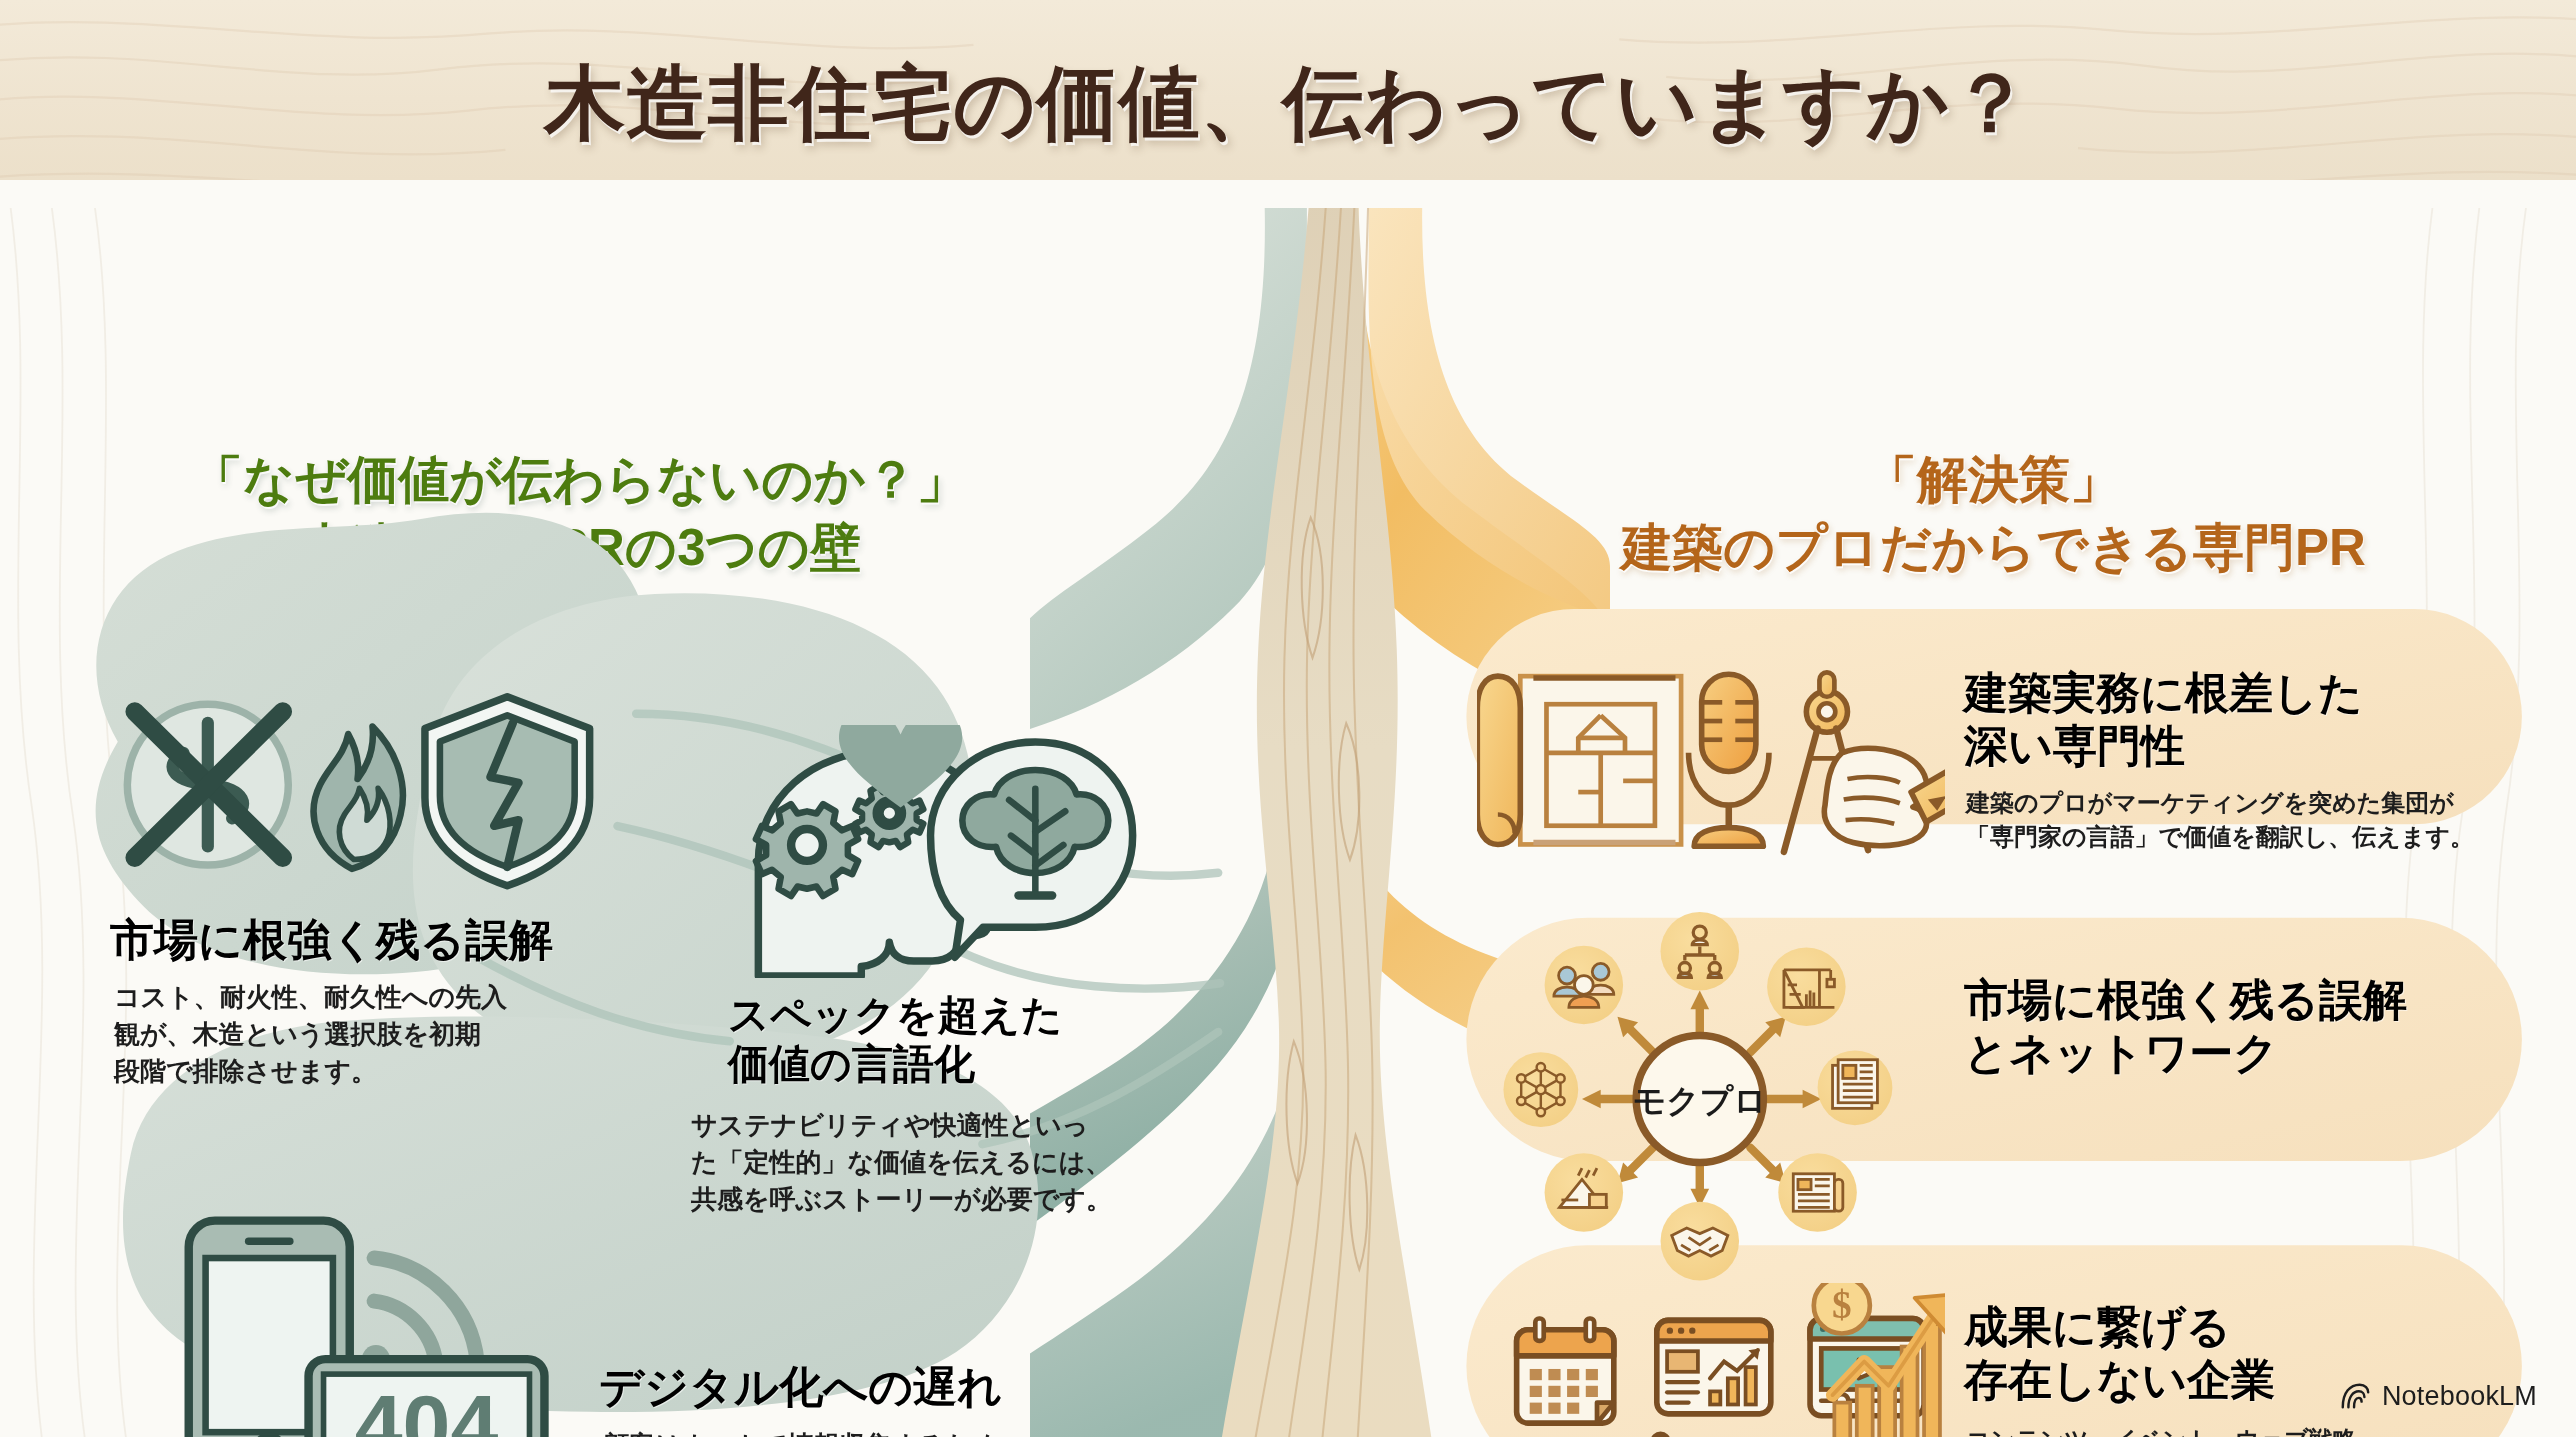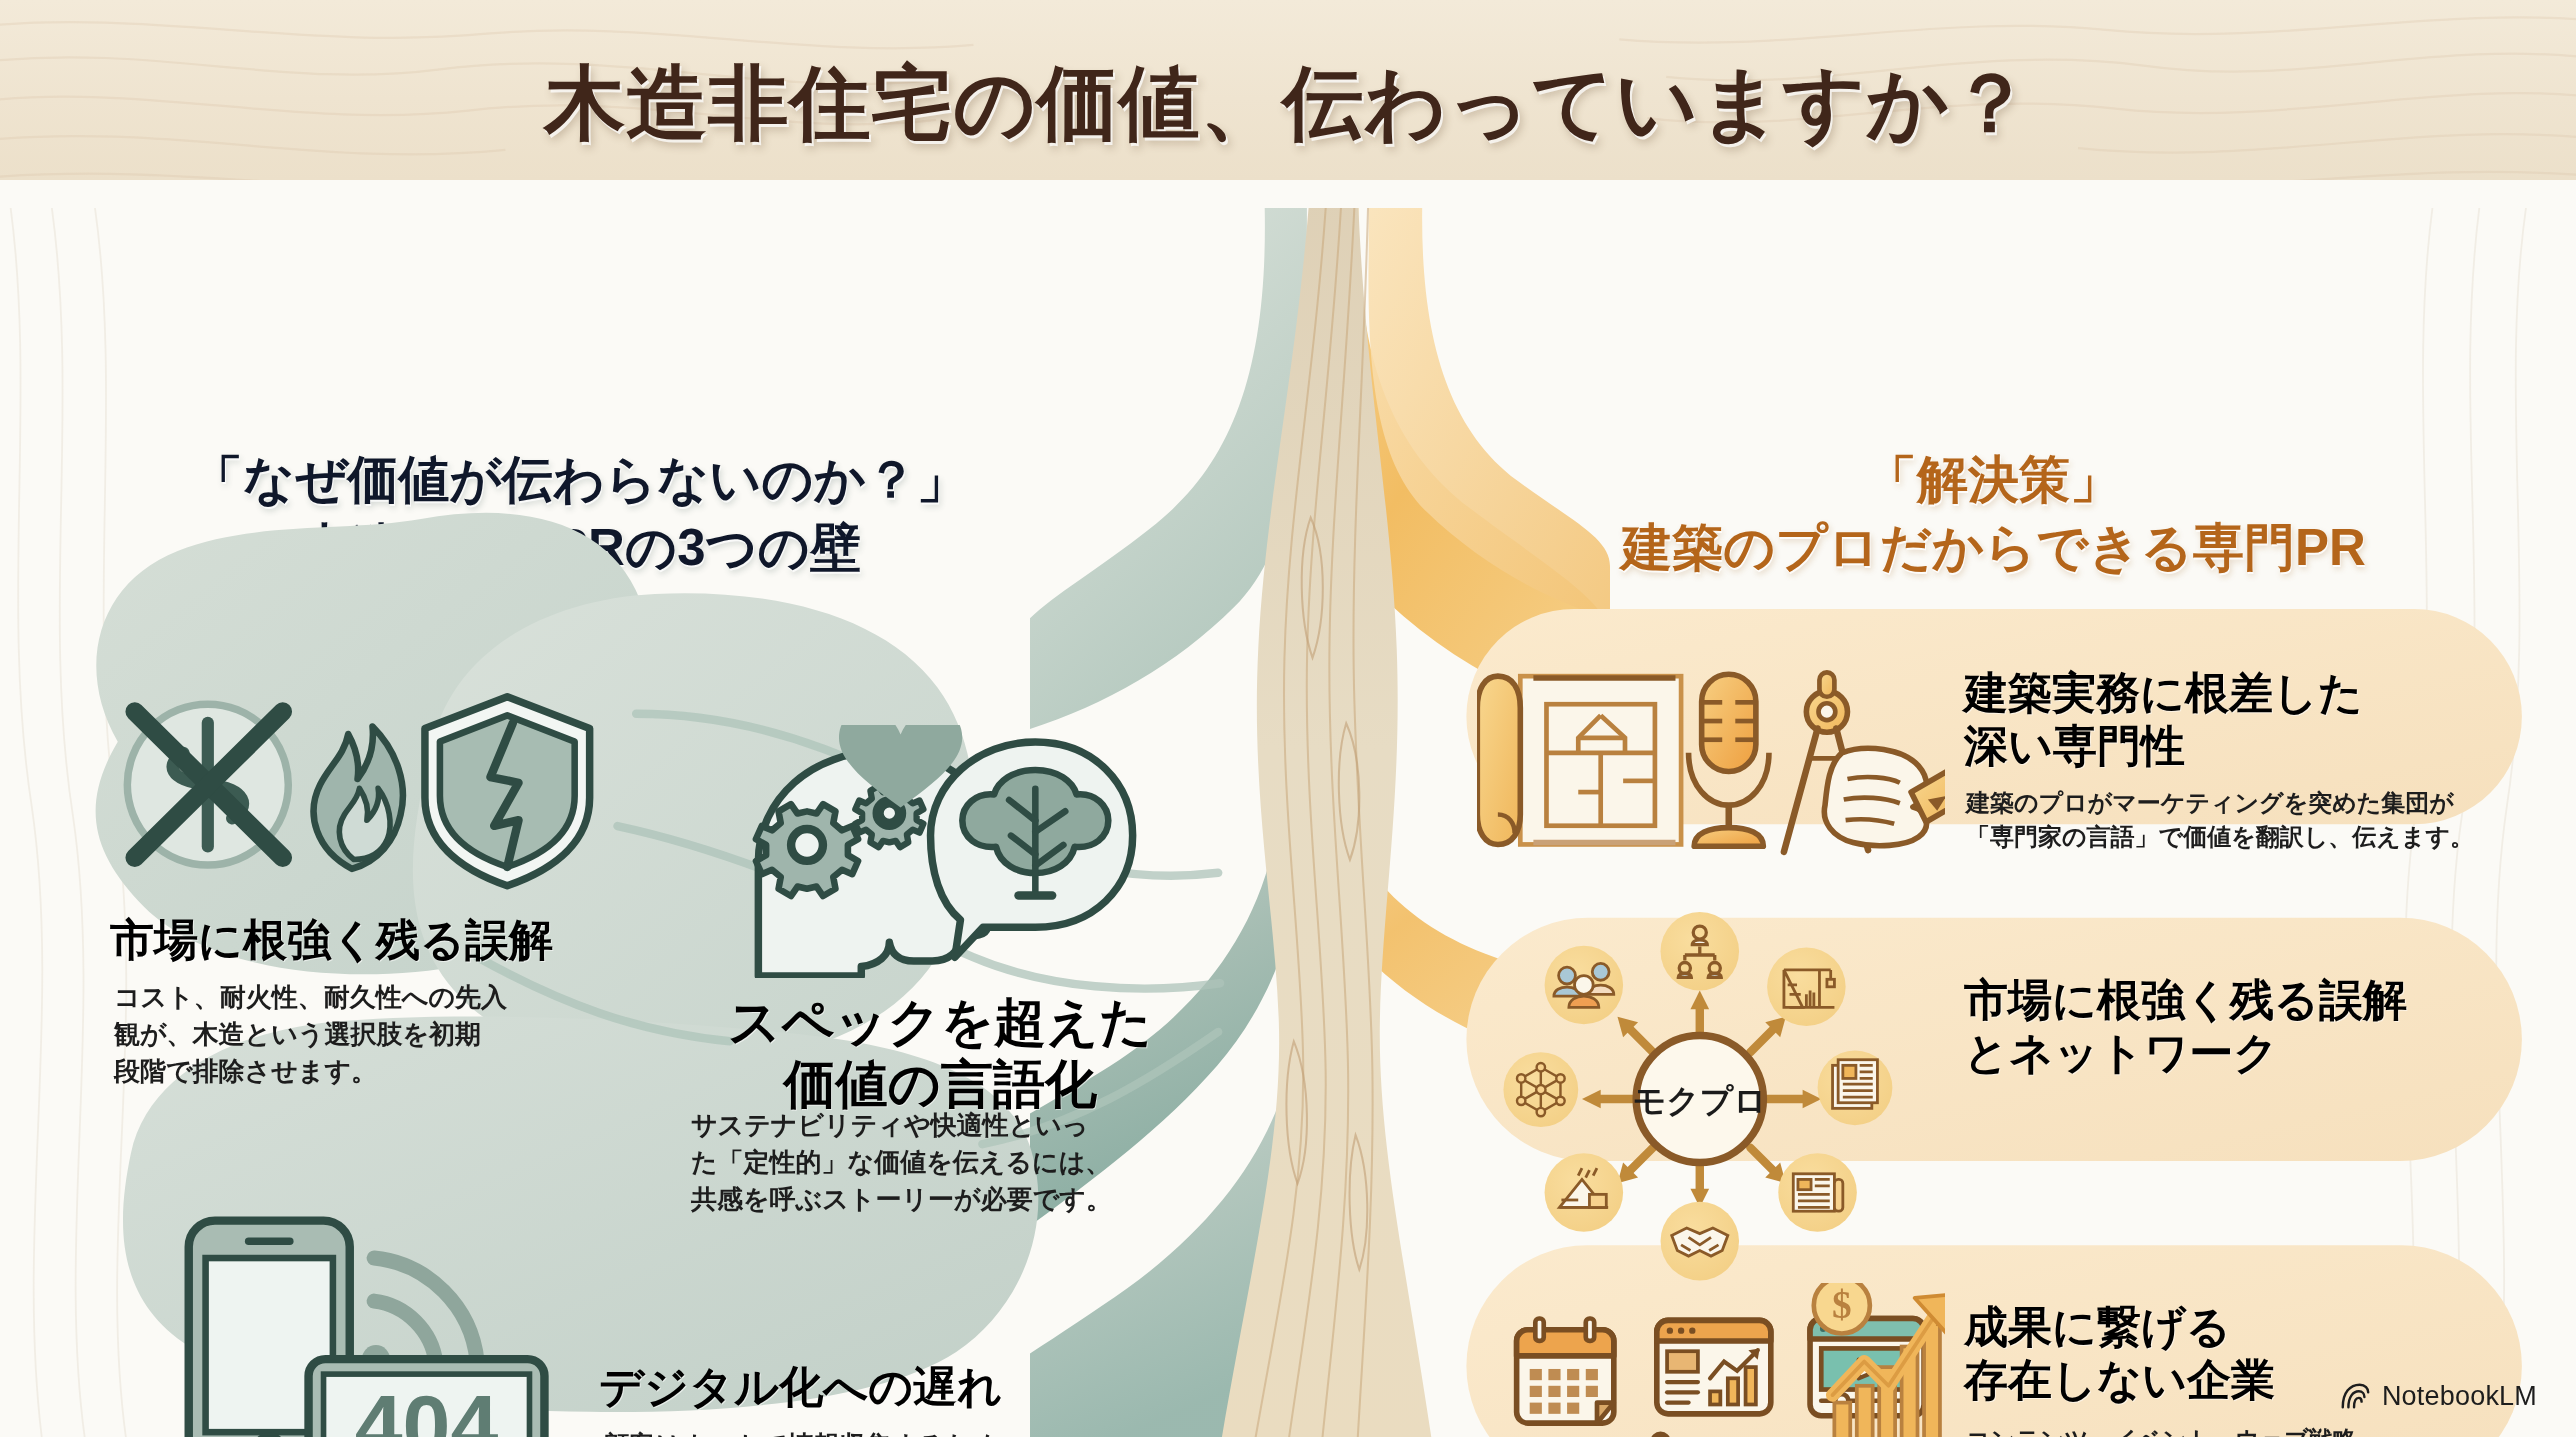--- a/index.html
+++ b/index.html
@@ -33,21 +33,21 @@
   .bgtexture{position:absolute;inset:0;opacity:.5;}
 
   
   .trunk{position:absolute;left:1030px;top:-9.4px;width:580px;height:1245px;}
 
   
   .col-head{
     position:absolute;text-align:center;white-space:nowrap;font-weight:bold;
     line-height:1.18;
   }
-  .left-head{left:112px;top:242px;width:936px;color:#0f172a;
+  .left-head{left:112px;top:242px;width:936px;color:#4d7c0f;
     text-shadow:0.9px 1.9px 0 rgba(255,255,255,.8),1.9px 3.7px 6.6px rgba(40,70,65,.20);}
   .right-head{left:1516px;top:242px;width:955px;color:#b4651a;
     text-shadow:0.9px 1.9px 0 rgba(255,255,255,.85),1.9px 3.7px 6.6px rgba(150,90,25,.22);}
   .col-head .l1{font-size:51px;display:block;}
   .col-head .l2{font-size:51px;display:block;margin-top:7.5px;}
 
   
   .blob{position:absolute;}
   .blob svg{display:block;}
   .card-title{
@@ -56,21 +56,21 @@
     white-space:nowrap;
   }
   .card-body{
     position:absolute;color:#1d1d1d;line-height:1.42;font-size:26px;
     white-space:pre-line;font-weight:600;
   }
 
   
   .c1-title{left:110px;top:706px;font-size:44px;}
   .c1-body{left:114px;top:771px;width:403px;}
-  .c2-title{left:728px;top:783px;font-size:52px;text-align:center;}
+  .c2-title{left:728px;top:783px;font-size:41px;}
   .c2-body{left:691px;top:899px;width:468px;}
   .c3-title{left:599px;top:1153px;font-size:44px;}
   .c3-body{left:603px;top:1219px;width:468px;}
 
   
   .r1-title{left:1964px;top:459px;font-size:44px;}
   .r1-body{left:1966px;top:578px;width:524px;font-size:24px;}
   .r2-title{left:1964px;top:766px;font-size:44px;}
   .r2-body{left:1966px;top:887px;width:524px;font-size:24px;}
   .r3-title{left:1964px;top:1093px;font-size:44px;}

